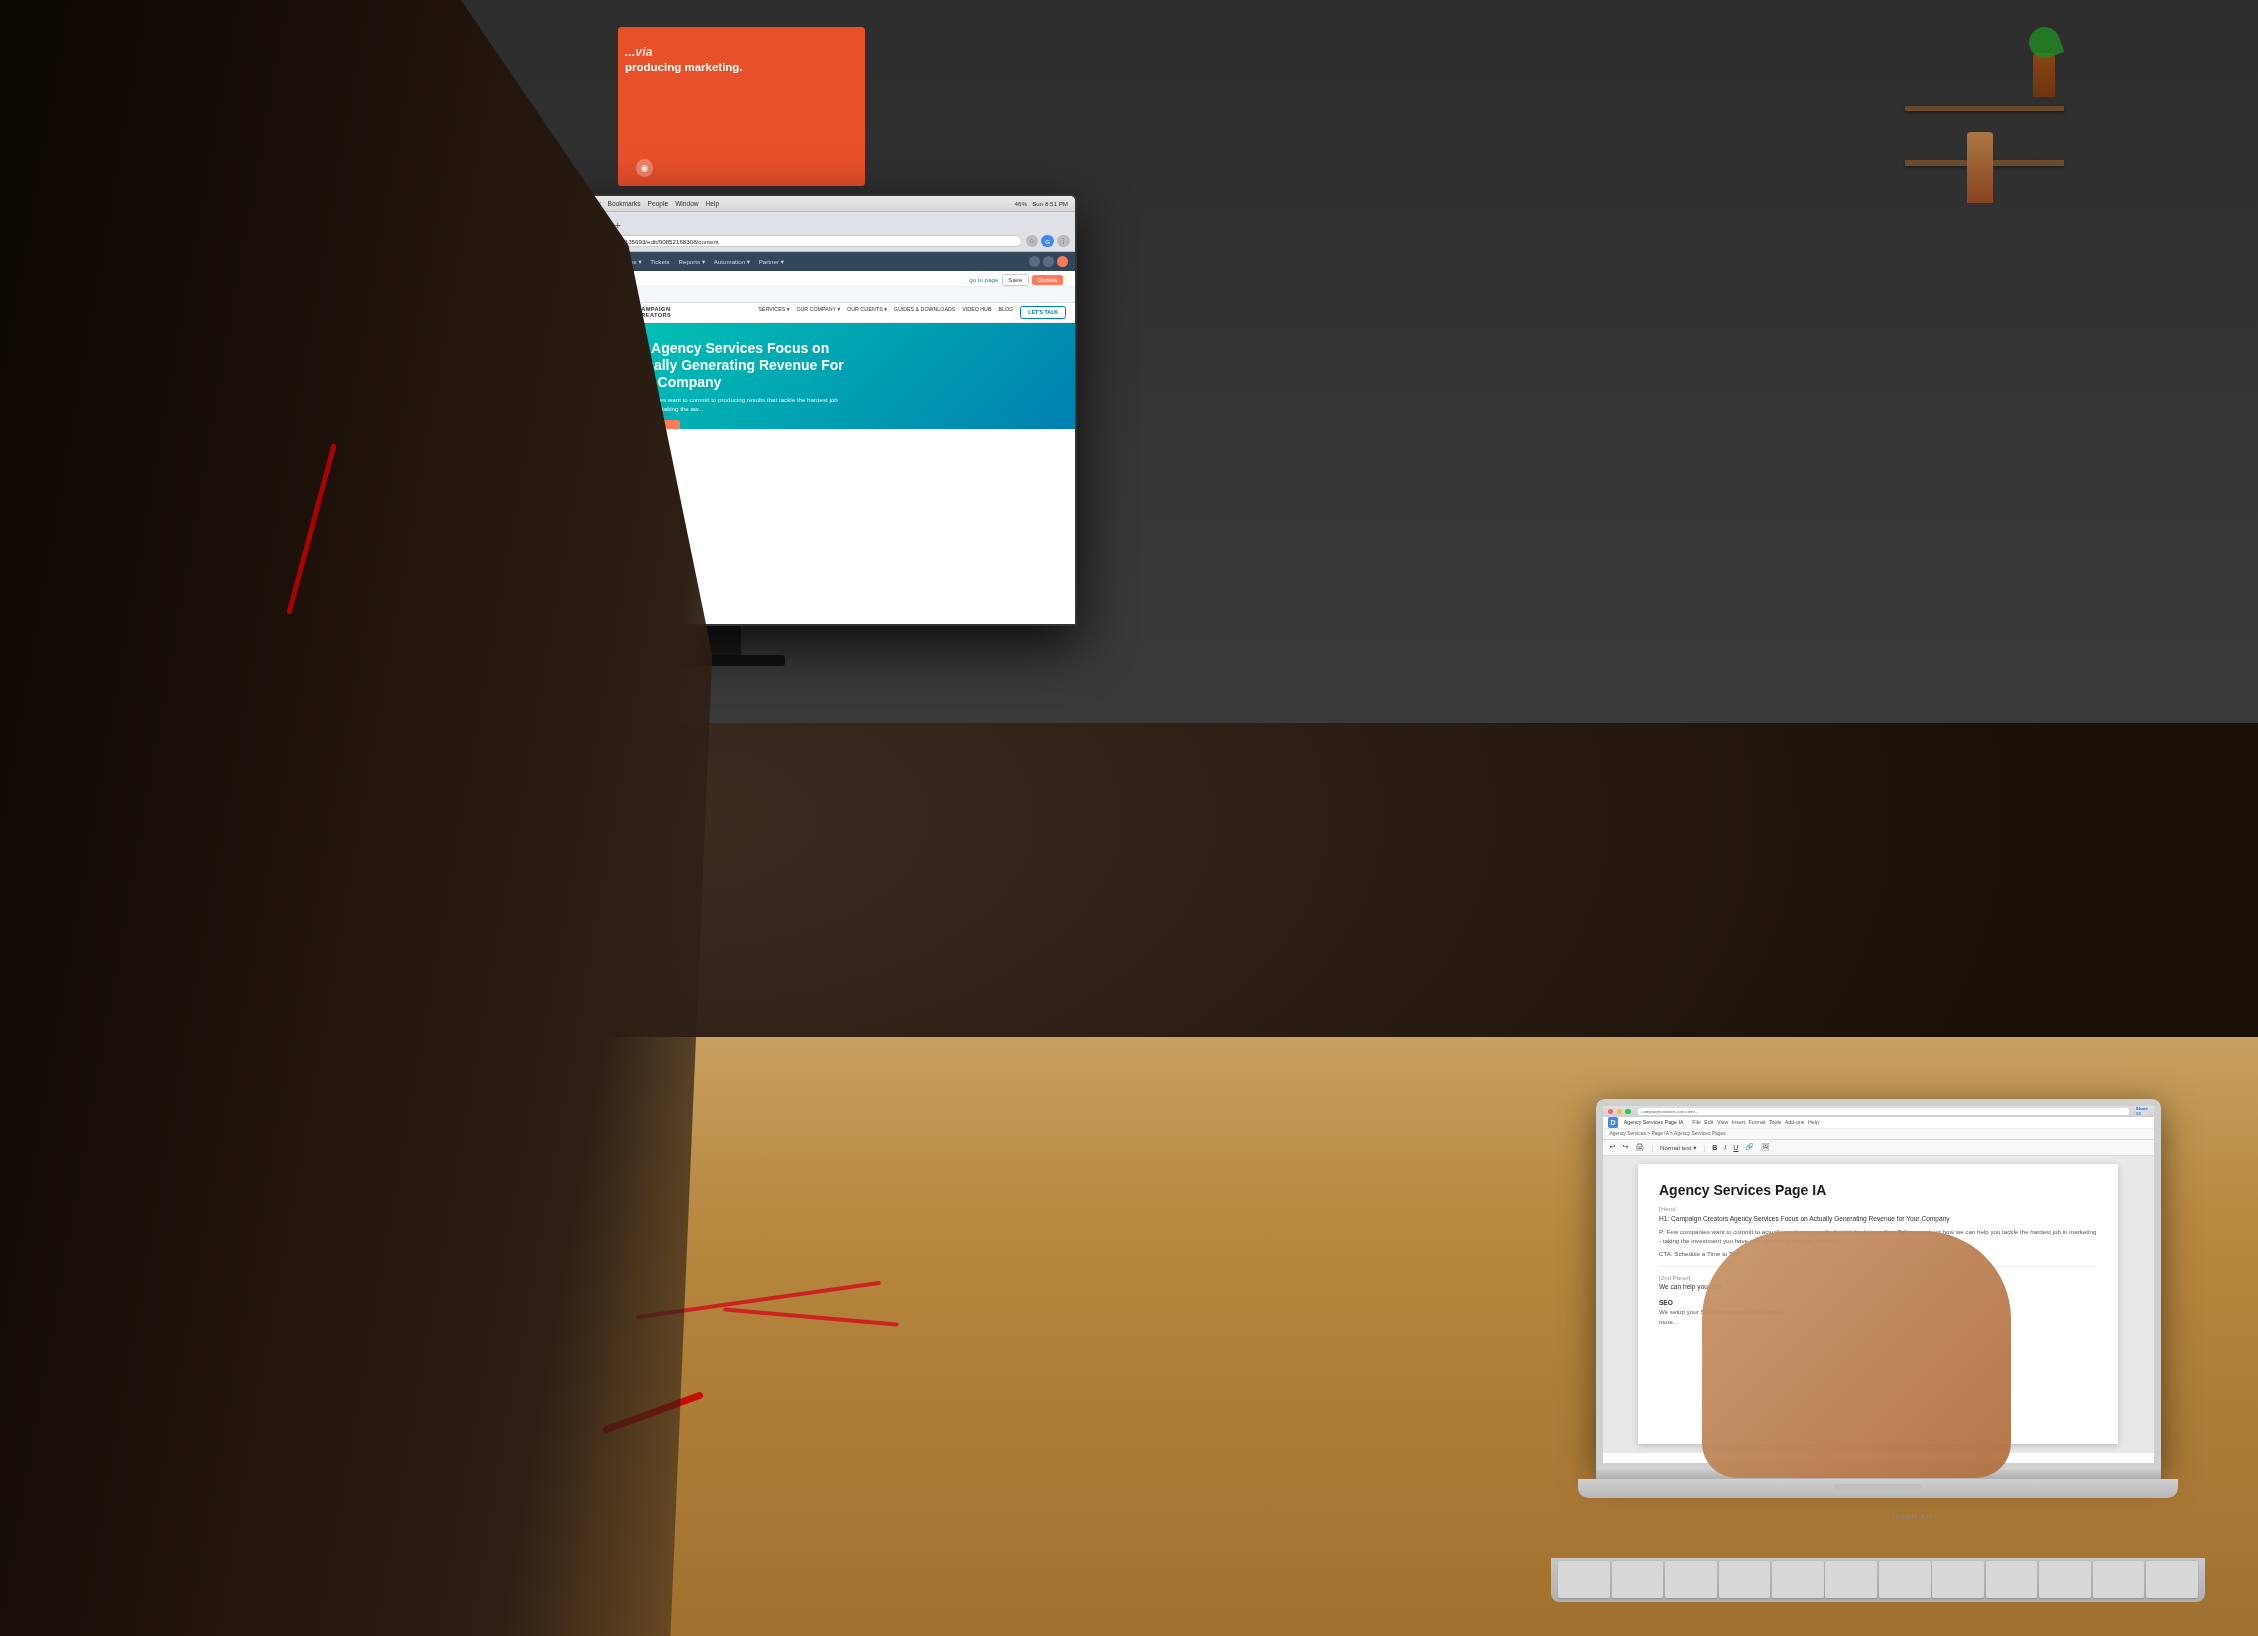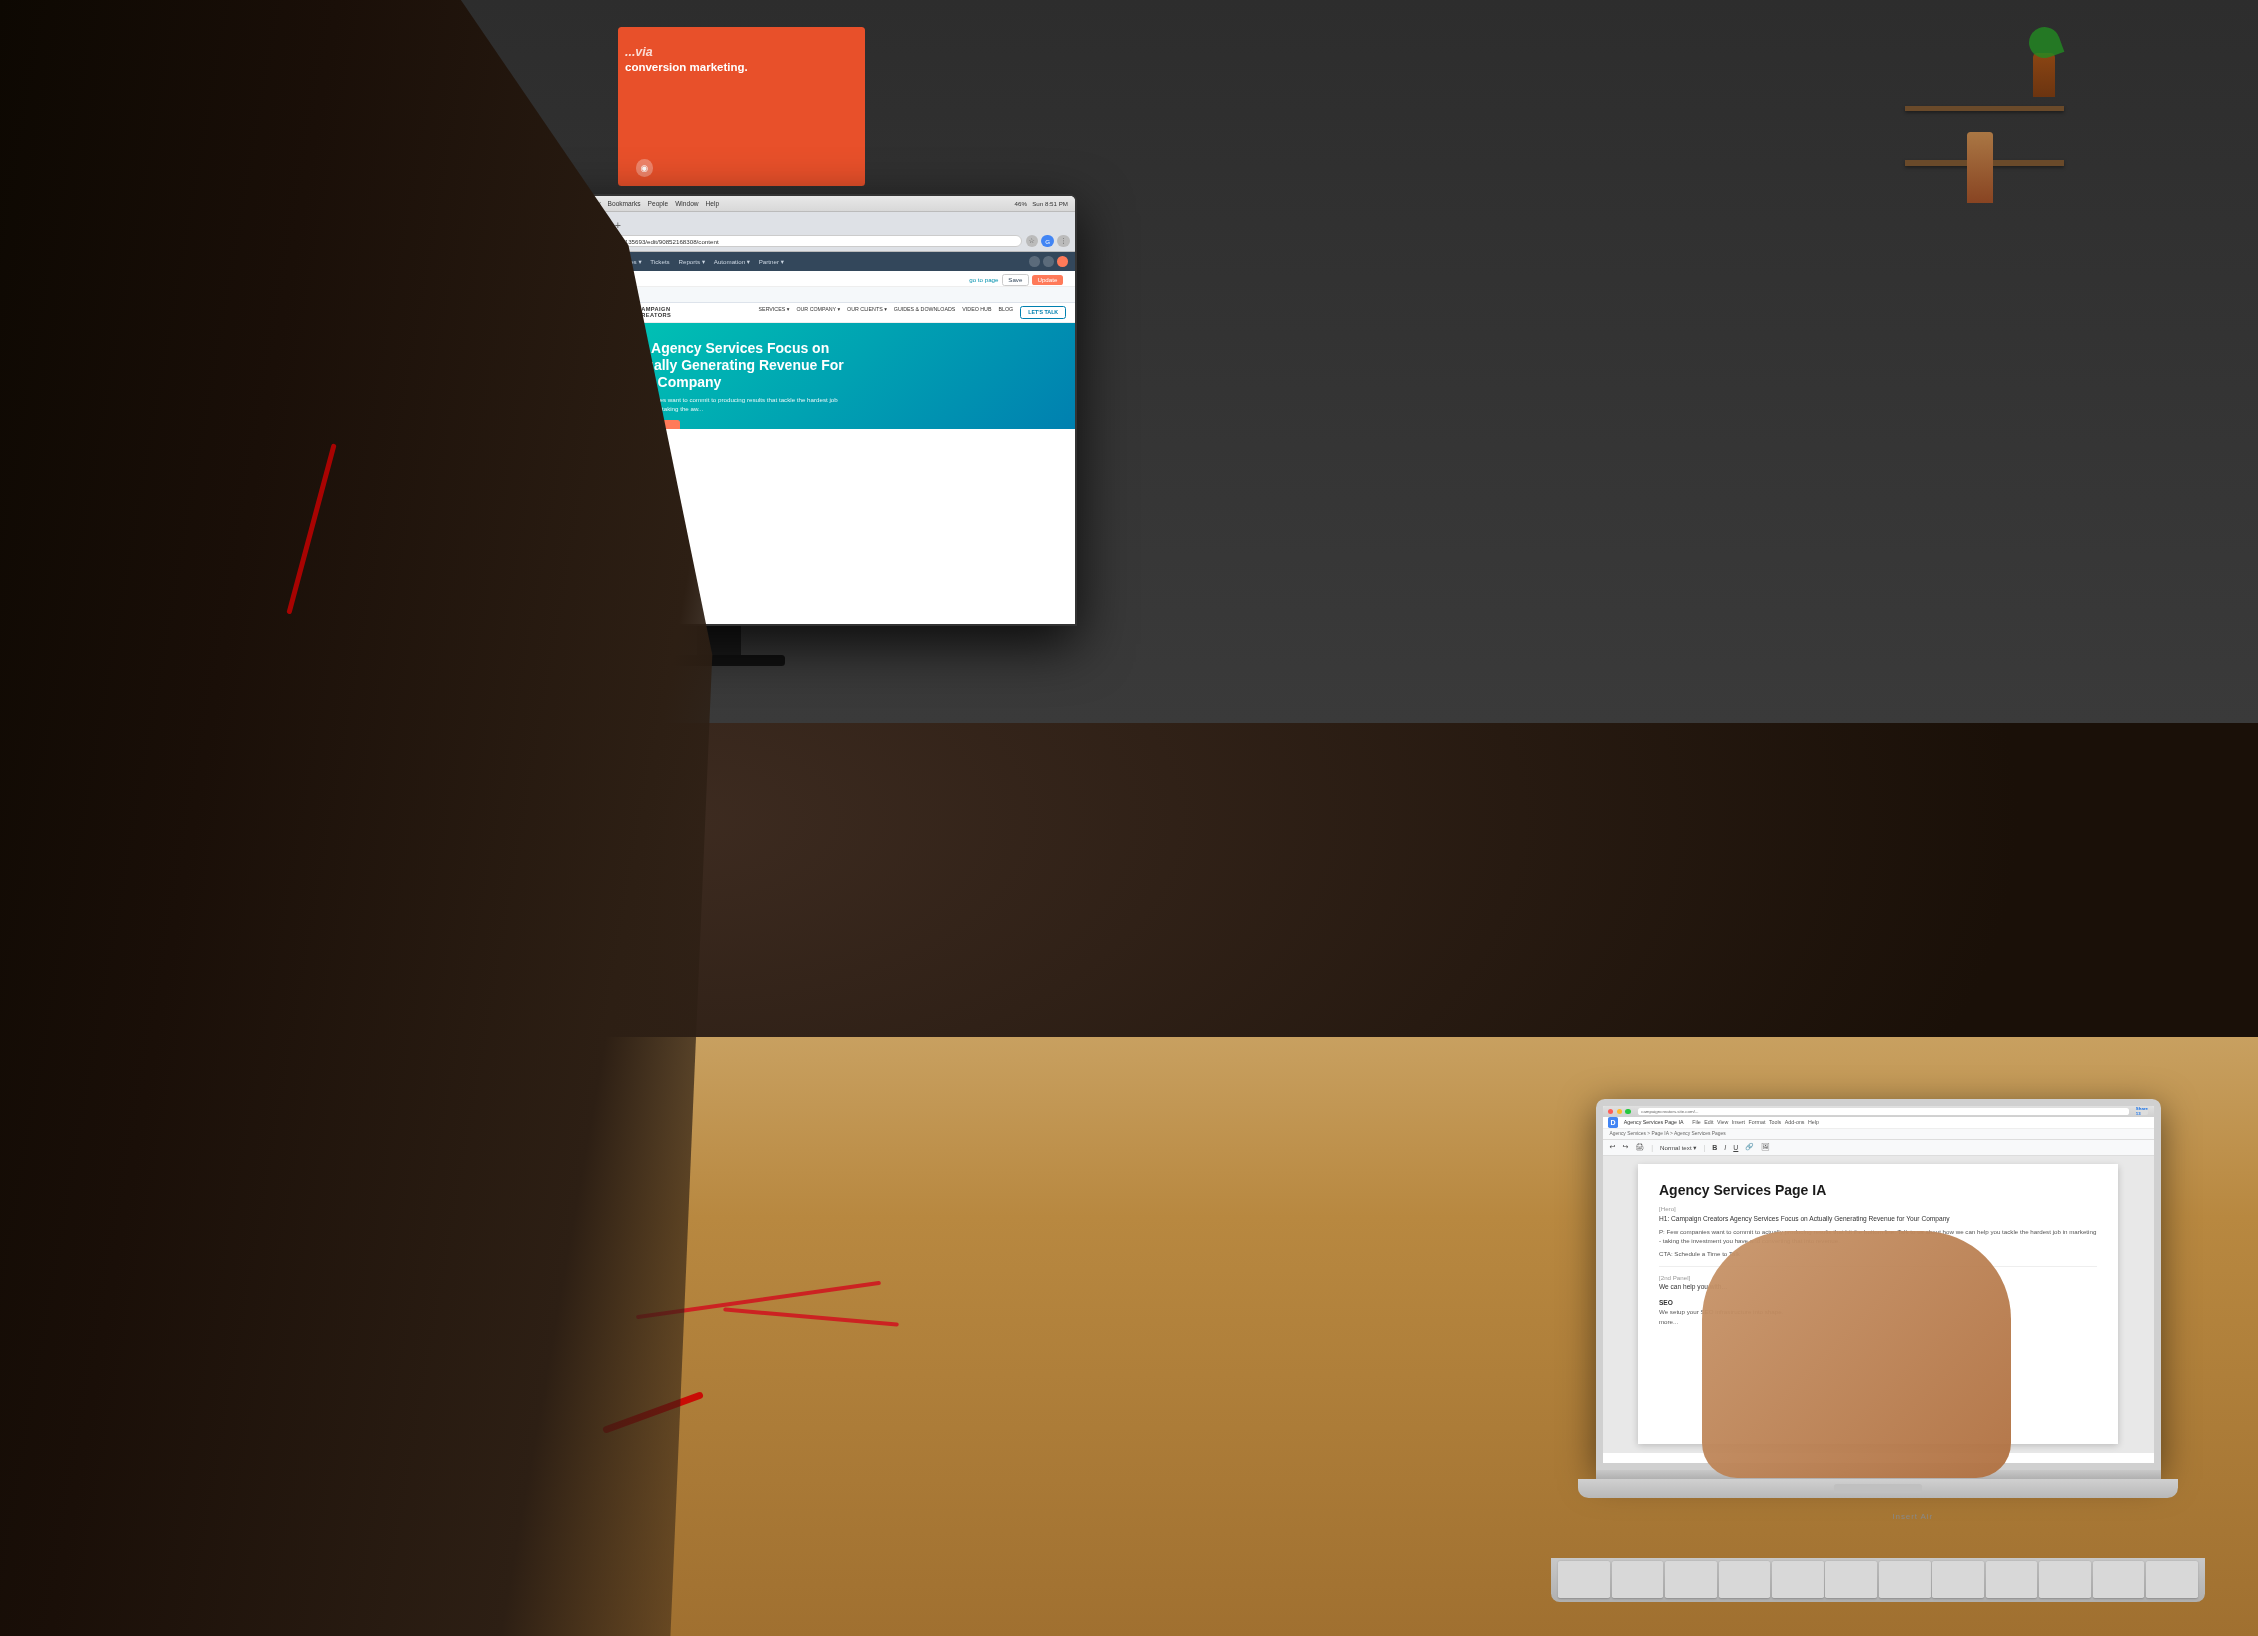--- a/index.html
+++ b/index.html
@@ -673,21 +673,21 @@
     <div class="blind-slat"></div>
   <div class="blind-slat"></div>
     <div class="blind-slat"></div>
 </div>
 
 <div style="position:absolute;top:0;left:309px;right:0;height:723px;background:linear-gradient(180deg,#2d2d2d 0%,#3a3a3a 100%);z-index:0;"></div>
 
 <div class="poster">
   <div class="poster-text">
     <div style="font-size:12.4px;color:rgba(255,255,255,0.8);font-style:italic;">...via</div>
-    <div style="font-size:11.5px;color:white;font-weight:bold;">conversion marketing.</div>
+    <div style="font-size:11.5px;color:white;font-weight:bold;">producing marketing.</div>
   </div>
 
   <div style="position:absolute;bottom:8.8px;left:17.6px;width:17.6px;height:17.6px;background:rgba(255,255,255,0.3);border-radius:50%;display:flex;align-items:center;justify-content:center;font-size:8.8px;color:white;">◉</div>
 </div>
 
 <div style="position:absolute;top:106px;right:194px;width:159px;">
   <div style="height:5.3px;background:#6a4a2a;width:159px;box-shadow:0 1.8px 3.5px rgba(0,0,0,0.4);"></div>
   <div style="margin-top:49px;height:5.3px;background:#6a4a2a;width:159px;box-shadow:0 1.8px 3.5px rgba(0,0,0,0.4);"></div>
 
   <div style="position:absolute;top:-53px;right:8.8px;width:22px;height:44px;background:linear-gradient(180deg,#8B4513 0%,#6B3410 100%);border-radius:4.4px 4.4px 0 0;">

